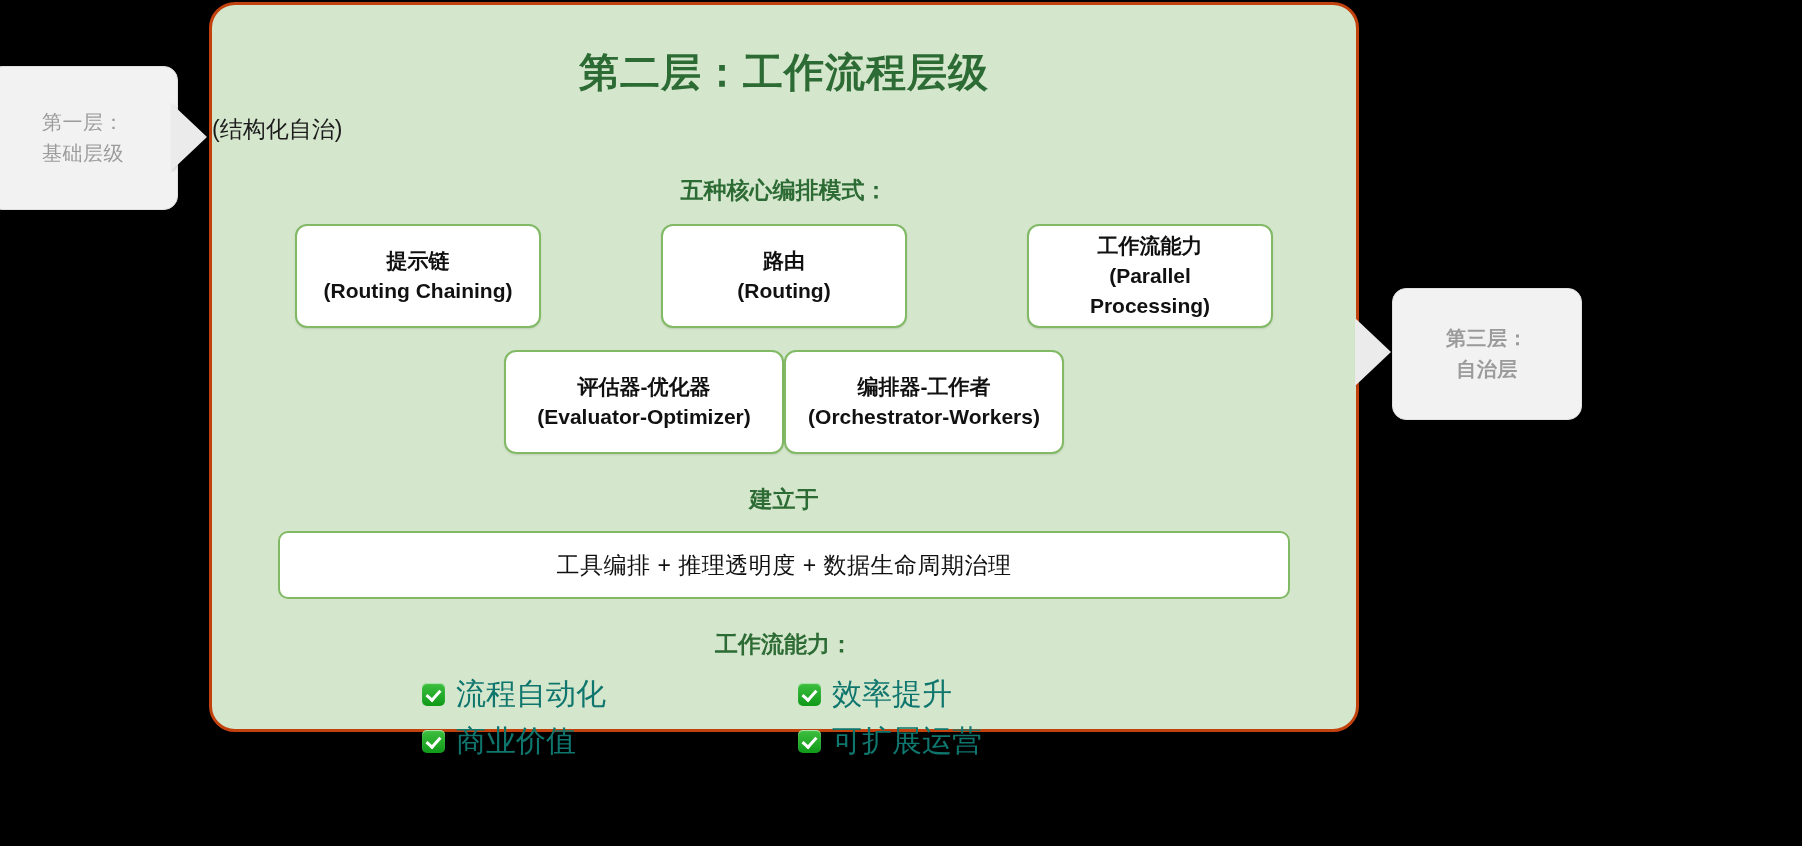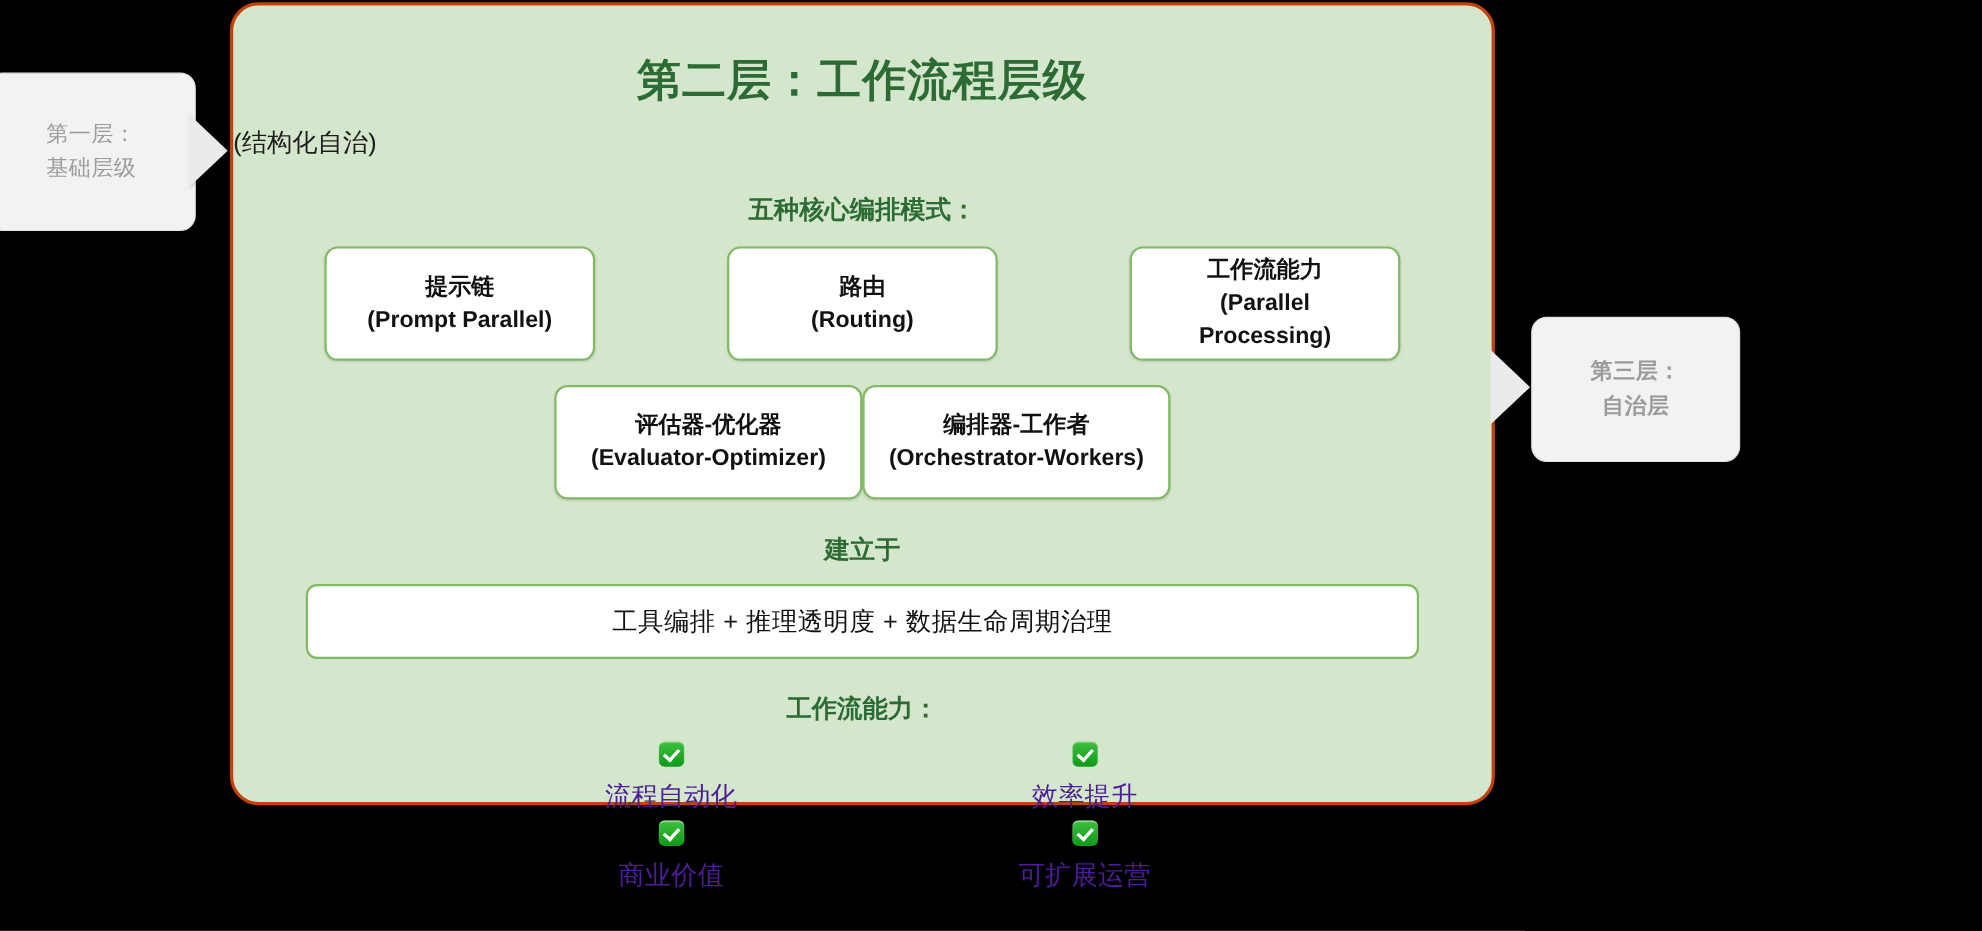--- a/index.html
+++ b/index.html
@@ -136,23 +136,22 @@
     grid-template-columns: 1fr 1fr;
     row-gap: 6px;
     column-gap: 0px;
     padding-left: 28px;
     box-sizing: border-box;
   }
   .capability-item {
     display: flex;
     align-items: center;
     gap: 11px;
-    color: #4c1d95;
-    font-size: 24px;
-    flex-direction: column;
+    color: #0f766e;
+    font-size: 30px;
   }
   .check-icon {
     width: 23px;
     height: 23px;
     flex: 0 0 auto;
     border-radius: 5px;
     background: linear-gradient(#3fbf3f, #0f9a18);
     box-shadow: inset 0 1px 1px rgba(255,255,255,0.6);
     position: relative;
   }
@@ -182,21 +181,21 @@
 <div id="main-panel">
 
   <div class="panel-title">第二层：工作流程层级</div>
   <div class="panel-subtitle">(结构化自治)</div>
 
   <div class="section-heading">五种核心编排模式：</div>
 
   <div id="card-row-top" class="card-row">
     <div class="pattern-card">
       <span>提示链</span>
-      <span>(Prompt Parallel)</span>
+      <span>(Routing Chaining)</span>
     </div>
     <div class="pattern-card">
       <span>路由</span>
       <span>(Routing)</span>
     </div>
     <div class="pattern-card">
       <span>工作流能力</span>
       <span>(Parallel Processing)</span>
     </div>
   </div>

